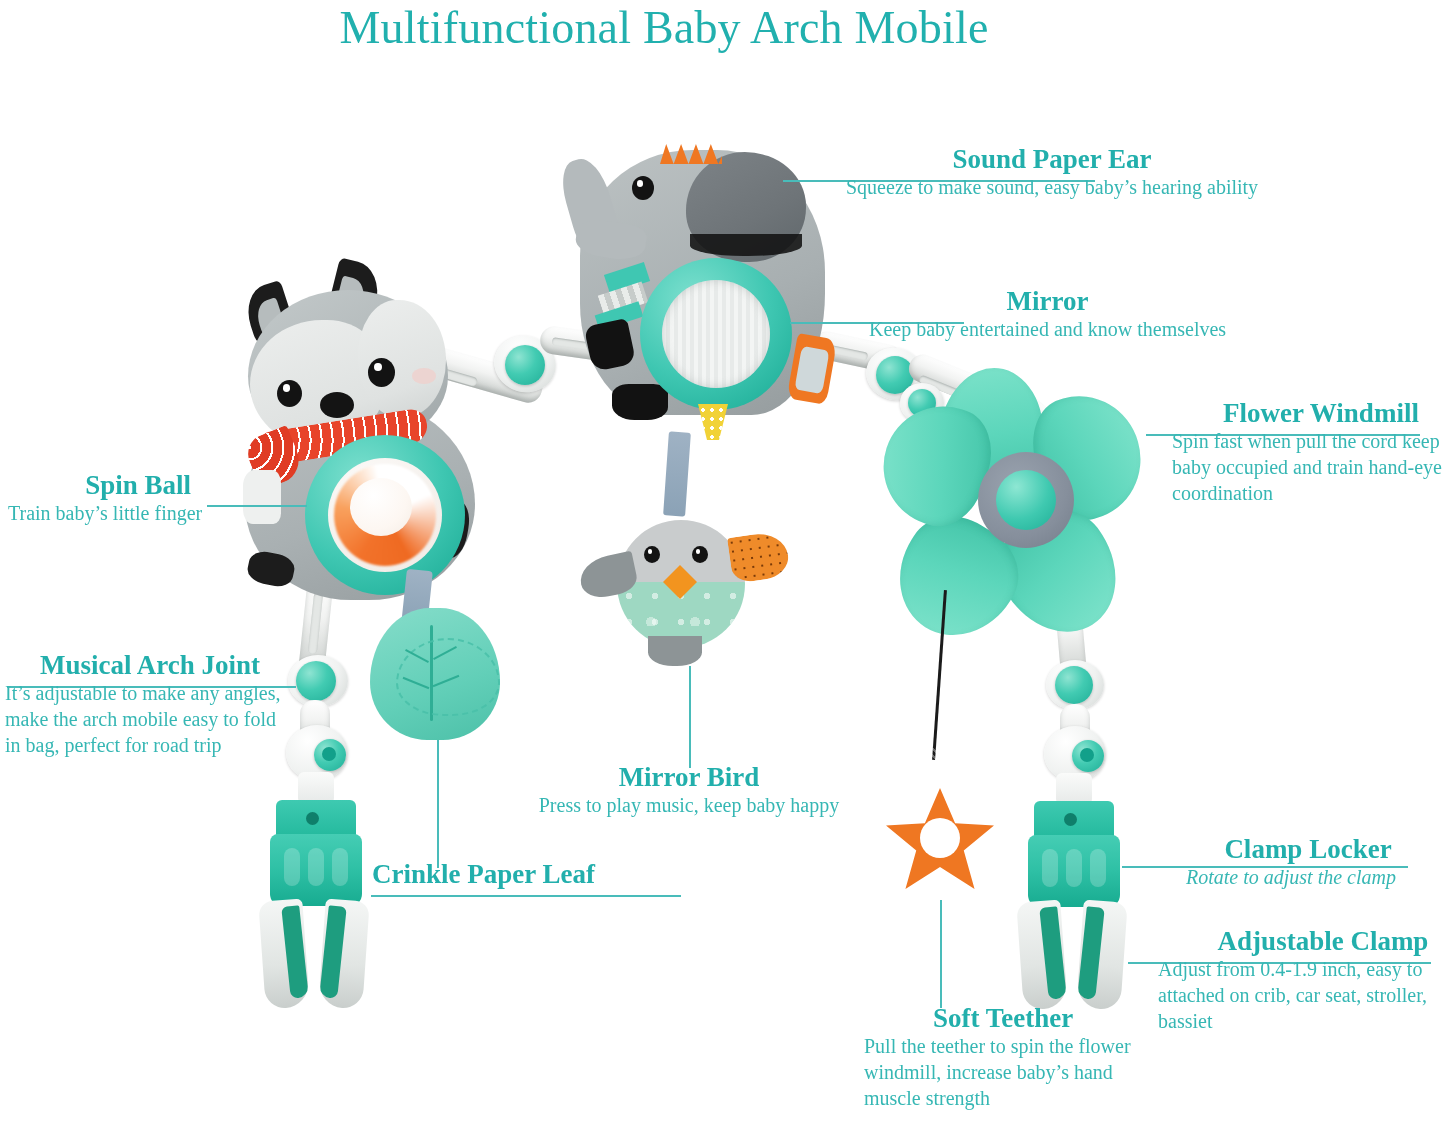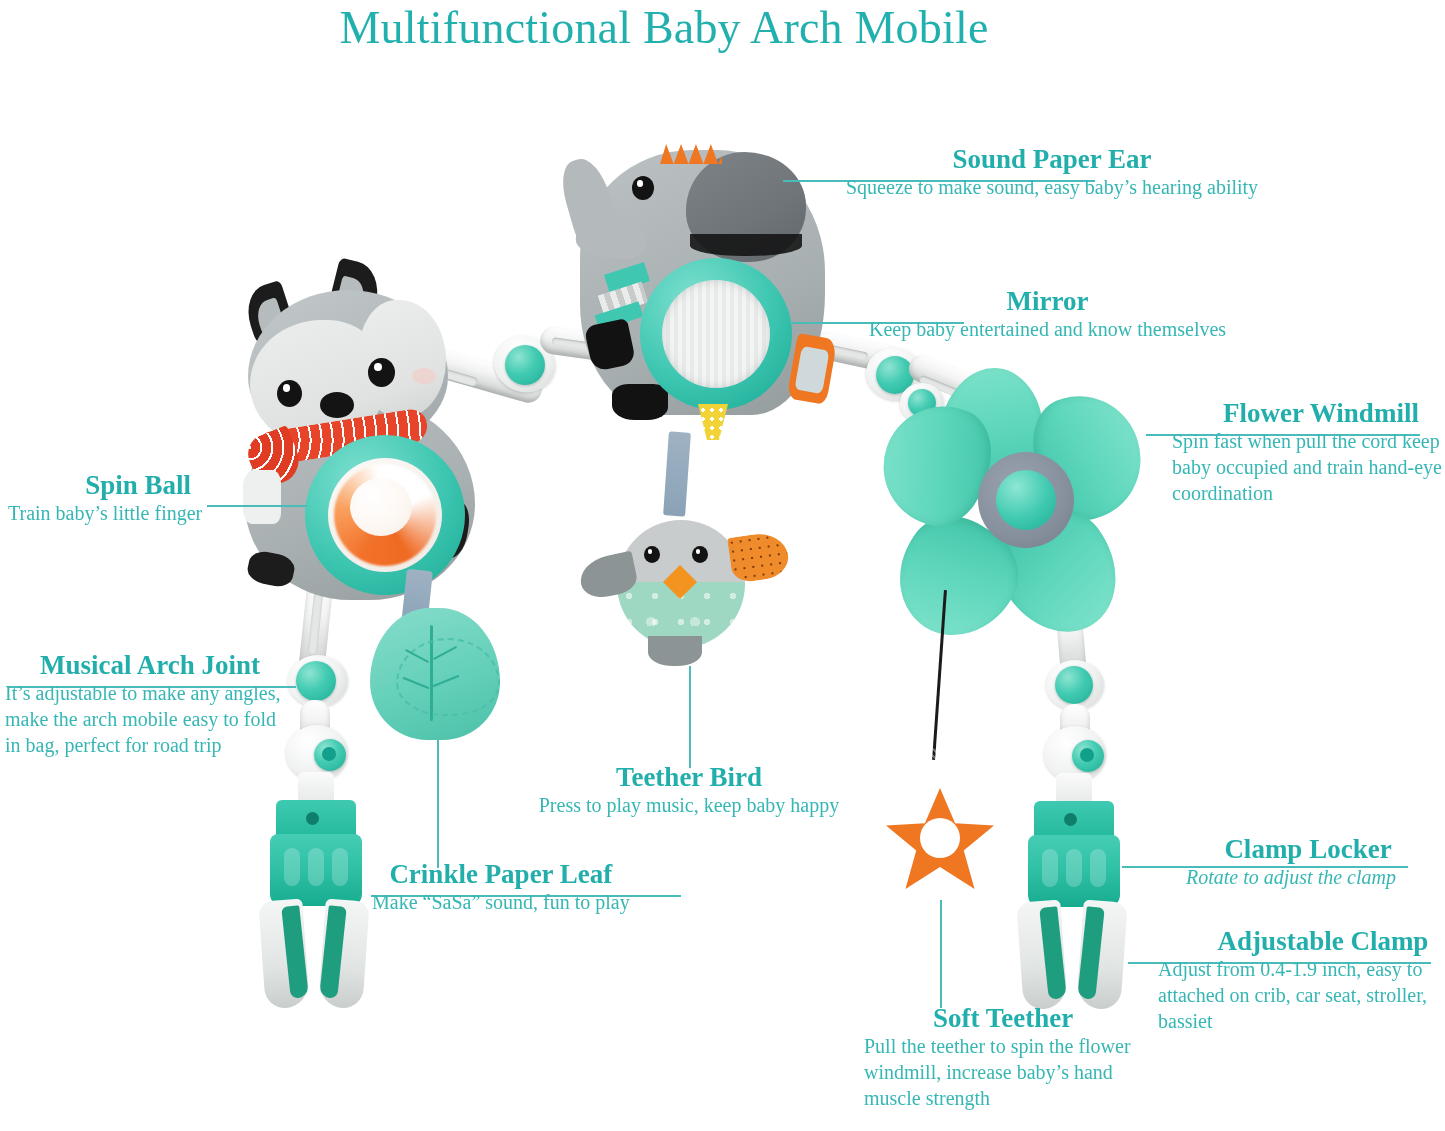--- a/index.html
+++ b/index.html
@@ -346,27 +346,26 @@
     <div class="head" style="margin-left:66px;">Spin Ball</div>
     <div class="body">Train baby’s little finger</div>
   </div>
 
   <div class="callout left" style="left:5px;top:650px;width:290px;">
     <div class="head">Musical Arch Joint</div>
     <div class="body">It’s adjustable to make any angles, make the arch mobile easy to fold in bag, perfect for road trip</div>
   </div>
 
   <div class="callout center nowrapbody" style="left:497px;top:762px;width:384px;">
-    <div class="head">Teether Bird</div>
+    <div class="head">Mirror Bird</div>
     <div class="body">Press to play music, keep baby happy</div>
   </div>
 
   <div class="callout left nowrapbody" style="left:372px;top:859px;">
     <div class="head">Crinkle Paper Leaf</div>
-    <div class="body">Make “SaSa” sound, fun to play</div>
   </div>
 
   <div class="callout right nowrapbody" style="left:1220px;top:834px;">
     <div class="head">Clamp Locker</div>
     <div class="body" style="margin-left:-34px;font-style:italic;">Rotate to adjust the clamp</div>
   </div>
 
   <div class="callout right" style="left:1158px;top:926px;width:285px;">
     <div class="head" style="margin-left:45px;">Adjustable Clamp</div>
     <div class="body">Adjust from 0.4-1.9 inch, easy to attached on crib, car seat, stroller, bassiet</div>

